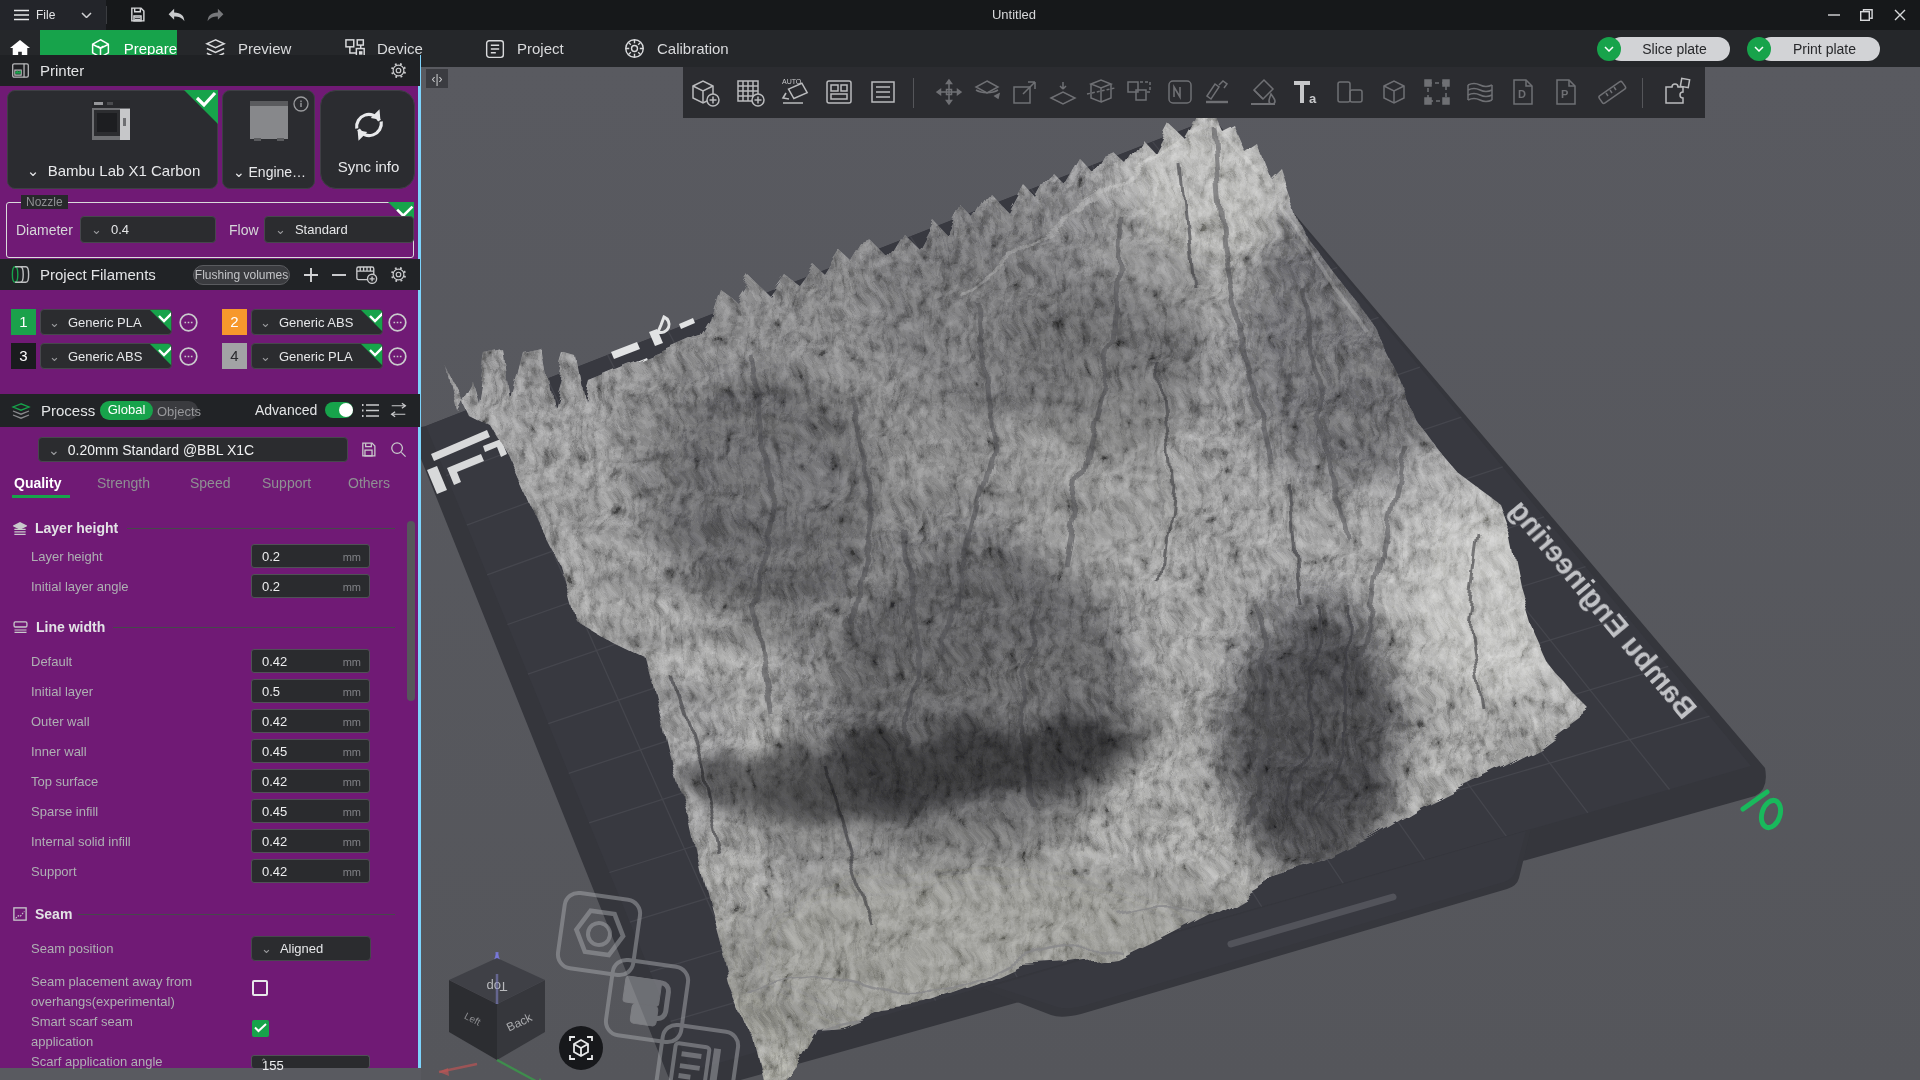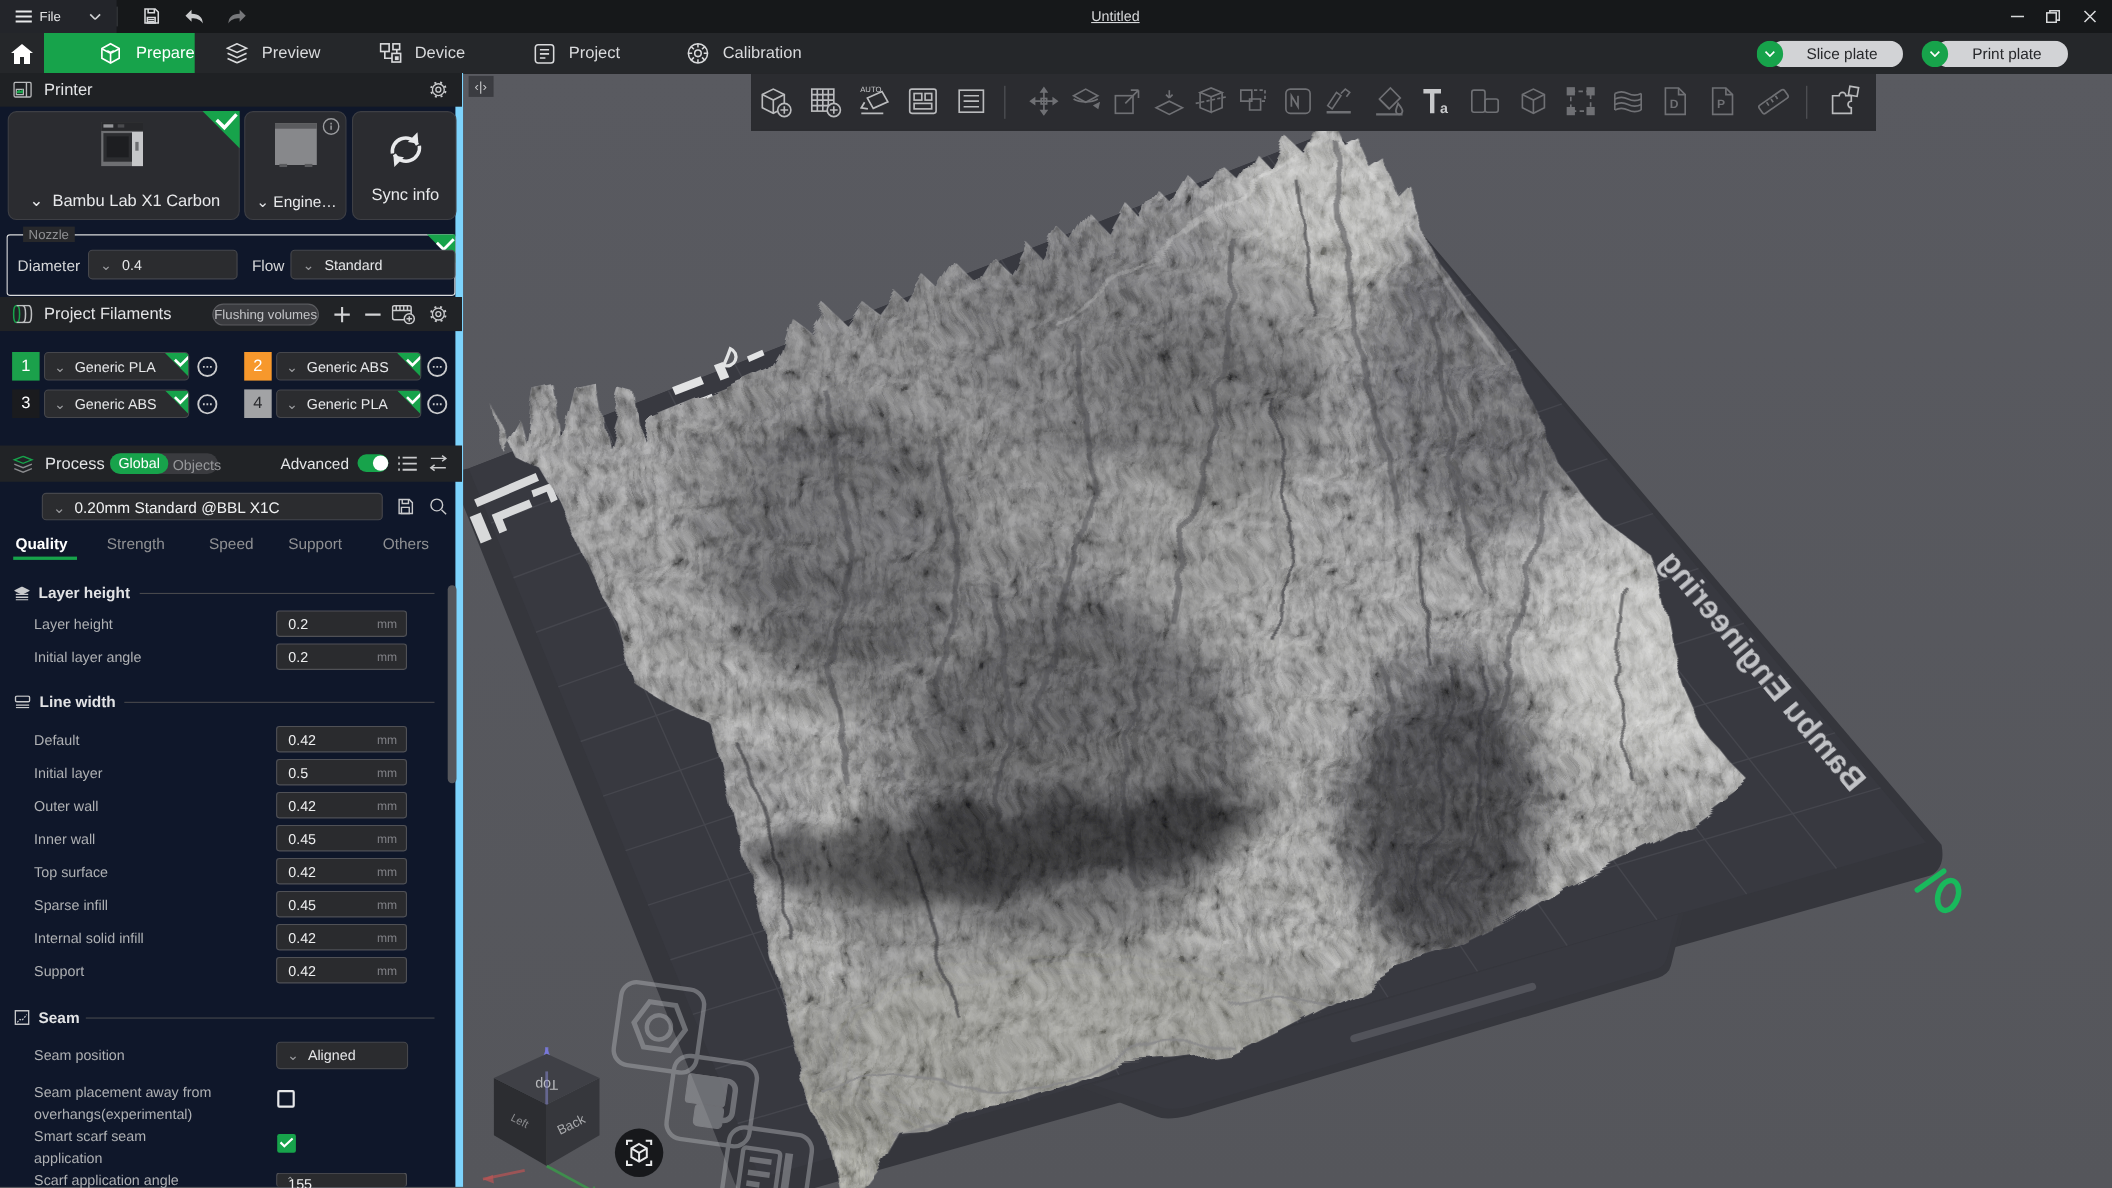--- a/index.html
+++ b/index.html
@@ -2,27 +2,27 @@
 <html><head>
 <meta charset="utf-8">
 <style>
 * { margin:0; padding:0; box-sizing:border-box; }
 html,body { width:1920px; height:1080px; overflow:hidden; background:#595A60; font-family:"Liberation Sans", sans-serif; }
 #root { position:relative; width:1920px; height:1080px; }
 
 #titlebar { position:absolute; left:0; top:0; width:1920px; height:30px; background:#16181A; }
 #filebox { position:absolute; left:0; top:0; width:106px; height:30px; background:#23252A; display:flex; align-items:center; }
 .tsep { position:absolute; left:106px; top:6px; width:1px; height:18px; background:#3a3c40; }
-#title-center { position:absolute; left:108px; top:0; width:1812px; height:30px; text-align:center; line-height:30px; color:#d7d8da; font-size:13px;text-decoration:underline; }
+#title-center { position:absolute; left:108px; top:0; width:1812px; height:30px; text-align:center; line-height:30px; color:#d7d8da; font-size:13px; }
 
 #tabbar { position:absolute; left:0; top:30px; width:1920px; height:37px; background:#25272A; }
 .tab { position:absolute; top:0; height:37px; display:flex; align-items:center; color:#d9dadc; font-size:14px; }
 #tab-prepare { left:40px; width:137px; background:#17A34B; color:#fff;justify-content:flex-end; }
 
-#panel { position:absolute; left:0; top:66px; width:421px; height:1013px; background:#0f172a; border-right:7px solid #7dd3fc; }
+#panel { position:absolute; left:0; top:55px; width:421px; height:1013px; background:#701a75; border-right:3px solid #7dd3fc; }
 .hdr { position:absolute; left:0; width:420px; height:31px; background:#1F2124; display:flex; align-items:center; }
 .hdr .htxt { color:#E3E4E6; font-size:14px; margin-left:10px; }
 .card { position:absolute; background:#2B2C30; border:1px solid #3E3F44; border-radius:8px; }
 .ddbox { position:absolute; border:1px solid #46474C; border-radius:4px; background:#2B2C2F; color:#E6E7E9; font-size:13px; display:flex; align-items:center; }
 .lbl { position:absolute; color:#AEB0B3; font-size:13px; }
 .inbox { position:absolute; border:1px solid #505156; border-radius:3px; background:#2A2B2E; height:24px; width:119px; left:251px; }
 .inbox .val { position:absolute; left:10px; top:4px; color:#EDEEEF; font-size:13px; }
 .inbox .unit { position:absolute; right:8px; top:6px; color:#808186; font-size:11px; }
 .ghead { position:absolute; display:flex; align-items:center; }
 .ghead .gtxt { color:#E2E3E5; font-size:14px; font-weight:bold; margin-left:8px; white-space:nowrap; }
@@ -603,21 +603,21 @@
           <rect x="1" y="2" width="38" height="5" fill="#5a5b5e"></rect>
           <rect x="5" y="39" width="7" height="3" fill="#5a5b5e"></rect>
           <rect x="28" y="39" width="7" height="3" fill="#5a5b5e"></rect>
         </svg>
       <div style="position:absolute;left:0;bottom:8px;width:93px;text-align:center;color:#E8E9EB;font-size:14px;">⌄ Engine…</div>
       <svg width="16" height="16" viewBox="0 0 16 16" style="position:absolute;right:5px;top:5px;">
           <circle cx="8" cy="8" r="7" fill="none" stroke="#9a9b9e" stroke-width="1.3"></circle>
           <path d="M8 7v4M8 4.6v1.6" stroke="#9a9b9e" stroke-width="1.4"></path>
         </svg>
     </div>
-    <div class="card" style="left:320px;top:35px;width:95px;height:99px;">
+    <div class="card" style="left:320px;top:35px;width:95px;height:99px;border-radius:16px;">
       <svg width="42" height="36" viewBox="0 0 48 40" style="position:absolute;left:27px;top:16px;">
           <g fill="none" stroke="#e8e9eb" stroke-width="3.6">
             <path d="M10 24a14 14 0 0 1 26-9"></path>
             <path d="M38 16a14 14 0 0 1-26 9"></path>
           </g>
           <path d="M36 2l1 12-11-2z" fill="#e8e9eb"></path>
           <path d="M12 38l-1-12 11 2z" fill="#e8e9eb"></path>
         </svg>
       <div style="position:absolute;left:0;bottom:13px;width:95px;text-align:center;color:#E8E9EB;font-size:15px;">Sync info</div>
     </div>

